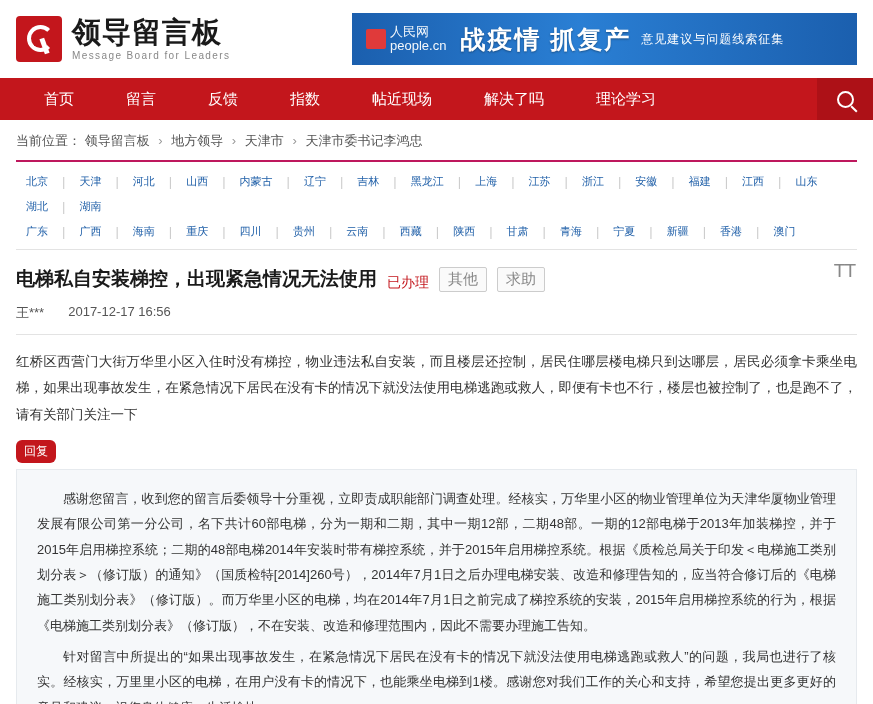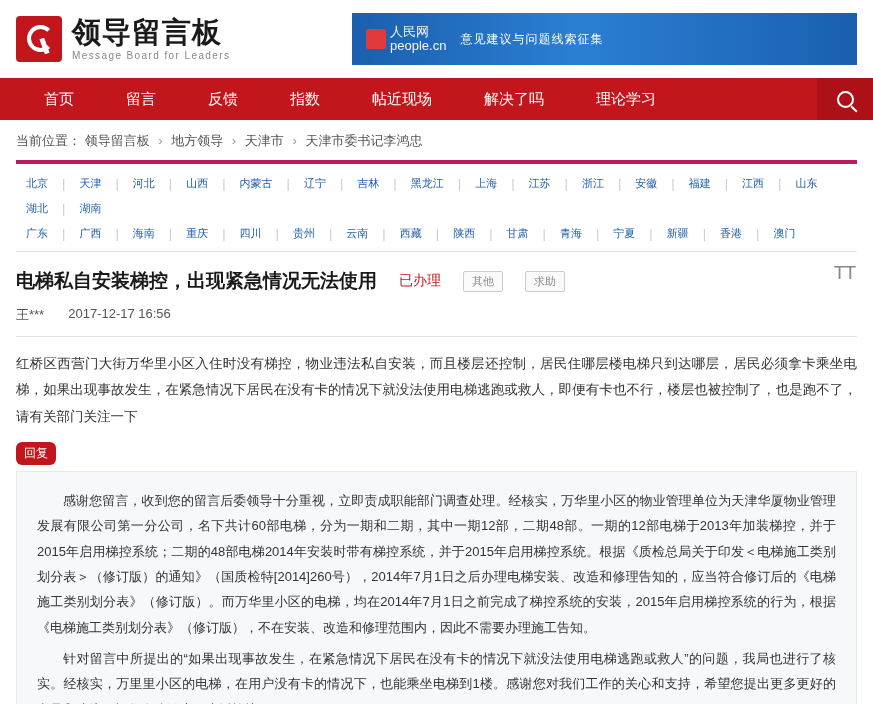--- a/index.html
+++ b/index.html
@@ -168,21 +168,21 @@
     width: 8px;
     height: 2px;
     background: #fff;
     transform: rotate(45deg);
   }
   
   .breadcrumb {
     padding: 12px 16px 10px 16px;
     font-size: 13px;
     color: #555;
-    border-bottom: 4px solid #be185d;
+    border-bottom: 2px solid #be185d;
     margin: 0 16px;
     padding-left: 0;
     padding-right: 0;
   }
   .breadcrumb a { color: #555; text-decoration: none; cursor: pointer; }
   .bc-sep { color: #999; margin: 0 5px; }
   
   .regions {
     margin: 0 16px;
     padding: 12px 0 10px 0;
@@ -204,38 +204,38 @@
   }
   .region-div {
     color: #ccc;
     margin: 0 14px;
   }
   
   .post-head {
     margin: 0 16px;
     padding: 16px 0 10px 0;
     display: flex;
-    align-items: center;
-    gap: 22px;
+    align-items: flex-end;
+    gap: 10px;
     position: relative;
   }
   .post-title {
     font-size: 19px;
     font-weight: bold;
     color: #1a1a1a;
   }
   .tag-done {
     color: #c3161c;
     font-size: 14px;
     white-space: nowrap;
   }
   .tag-box {
     border: 1px solid #ccc;
     color: #888;
-    font-size: 11px;
+    font-size: 15px;
     padding: 2px 8px;
     border-radius: 2px;
     background: #fafafa;
     white-space: nowrap;
   }
   .tt-mark {
     position: absolute;
     right: 2px;
     top: 10px;
     font-size: 19px;
@@ -306,20 +306,21 @@
       </div>
     </div>
     <div class="banner">
       <div class="banner-logo">
         <div class="banner-logo-mark"></div>
         <div>
           <div class="banner-logo-txt">人民网</div>
           <div class="banner-logo-txt">people.cn</div>
         </div>
       </div>
+      <div class="banner-big">战疫情 抓复产</div>
       <div class="banner-sub">意见建议与问题线索征集</div>
     </div>
   </div>
 
   
   <div class="nav">
     <div class="nav-items">
       <div class="nav-item">首页</div>
       <div class="nav-item">留言</div>
       <div class="nav-item">反馈</div>

